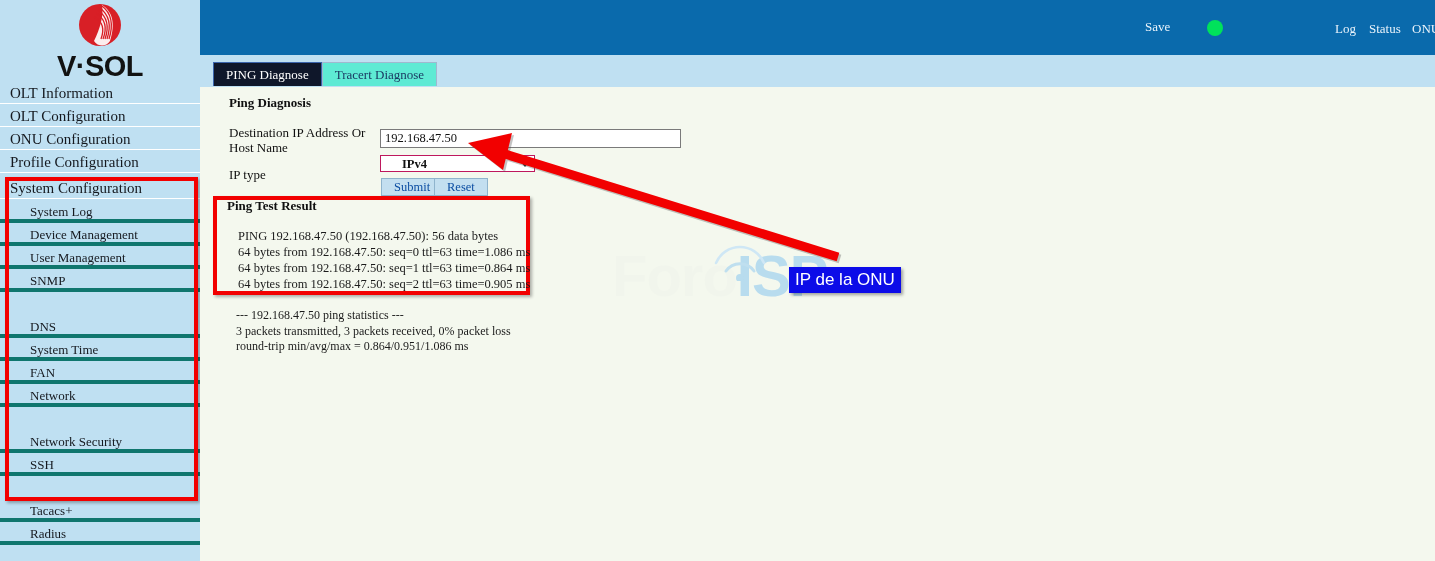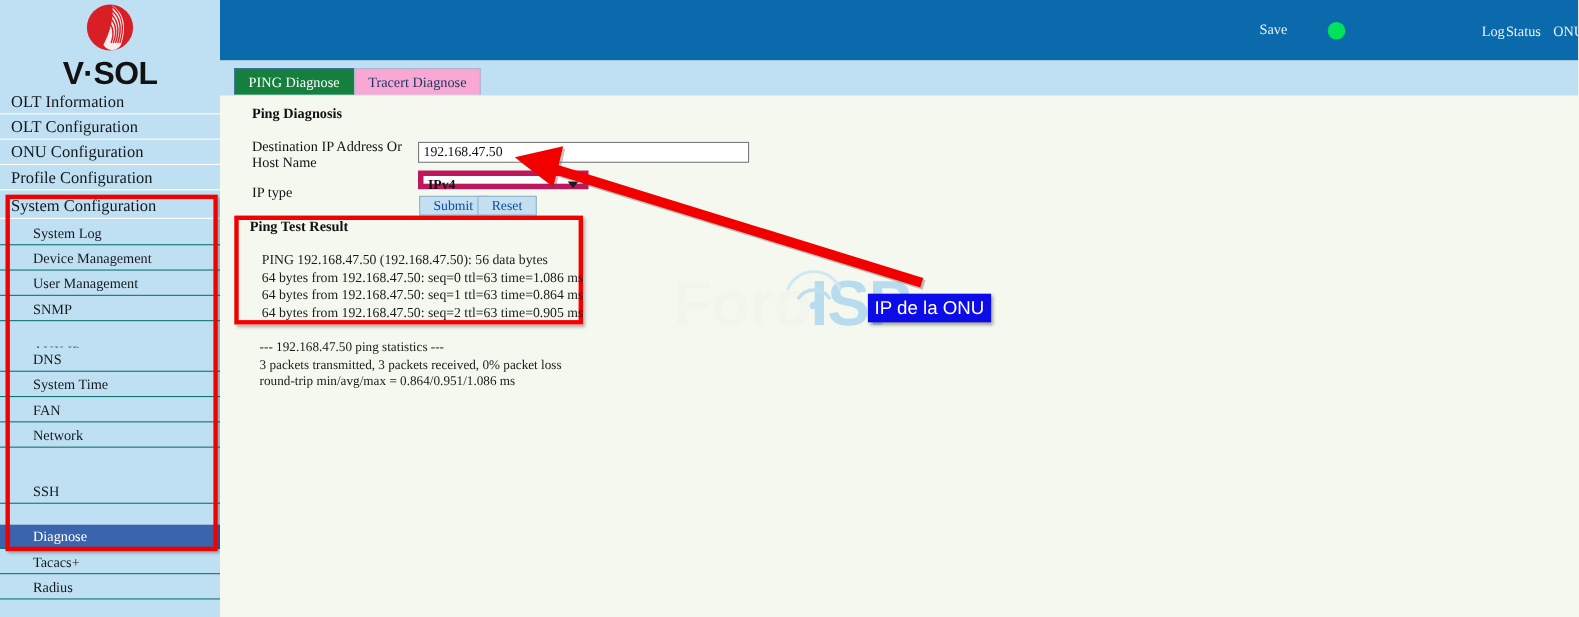--- a/index.html
+++ b/index.html
@@ -35,21 +35,21 @@
     font-size: 15px; color: #15191f;
     padding-left: 10px; line-height: 22px;
     border-bottom: 1px solid #ffffff;
     white-space: nowrap;
   }
   .nav-sub {
     position: absolute; left: 0; width: 200px; height: 22px;
     background: #bfe0f2;
     font-size: 13px; color: #15191f;
     padding-left: 30px; line-height: 22px;
-    border-bottom: 1px solid #0f766e;
+    border-bottom: 4px solid #0f766e;
     white-space: nowrap;
   }
   .nav-sub.selected { background: #3a64ac; color: #ffffff; }
 
   
   #sidebar-redbox {
     position: absolute; left: 5px; top: 177px;
     width: 193px; height: 324px;
     border: 4px solid #f20000;
     pointer-events: none;
@@ -70,44 +70,44 @@
   #hdr-dot {
     position: absolute; left: 1007px; top: 20px;
     width: 16px; height: 16px; border-radius: 50%;
     background: #00e25b;
   }
   .hdr-right {
     position: absolute; top: 21px;
     font-size: 13px; color: #e9f3fb;
     white-space: nowrap;
   }
-  #hdr-log { left: 1135px; margin-left: 12px; }
+  #hdr-log { left: 1135px; }
   #hdr-status { left: 1169px; }
   #hdr-onu { left: 1212px; }
 
   
   #tabstrip-bg {
     position: absolute; left: 200px; top: 55px;
     width: 1235px; height: 32px;
     background: #bfe0f2;
   }
 
   
   #tabs { position: absolute; left: 213px; top: 62px; height: 24px; display: flex; align-items: flex-end; }
   .tab {
     height: 24px; line-height: 24px;
     font-size: 13px;
     padding: 0 12px;
     border: 1px solid #9fb8cf;
     border-bottom: none;
     white-space: nowrap;
     color: #1b3b63;
-    background: #f9a8d4;
-  }
-  .tab.active { background: #15803d; color: #ffffff; border-color: #3a64ac; }
+    background: #5eead4;
+  }
+  .tab.active { background: #0f172a; color: #ffffff; border-color: #3a64ac; }
 
   
   #content {
     position: absolute; left: 200px; top: 87px;
     width: 1235px; height: 474px;
     background: #f4f8ee;
   }
   #panel-title {
     position: absolute; left: 29px; top: 8px;
     font-size: 13px; font-weight: bold; color: #101010;
@@ -126,26 +126,26 @@
     background: #ffffff;
     font-family: "Liberation Serif", serif;
     font-size: 12.5px;
     color: #111;
     padding: 0 4px;
     outline: none;
   }
   #iptype-select {
     position: absolute; left: 180px; top: 68px;
     width: 155px; height: 17px;
-    border: 5px solid #be185d;
+    border: 1px solid #be185d;
     background: #ffffff;
     font-family: "Liberation Serif", serif;
     font-size: 12.5px; font-weight: bold;
     color: #111;
-    padding: 0 4px;
+    padding: 0 21px;
     line-height: 17px;
   }
   #iptype-arrow {
     position: absolute; right: 4px; top: 5px;
     width: 0; height: 0;
     border-left: 5px solid transparent;
     border-right: 5px solid transparent;
     border-top: 6px solid #1a1a1a;
   }
   .btn {
@@ -248,22 +248,21 @@
     <div class="nav-sub" style="top:201px"><span>System Log</span></div>
     <div class="nav-sub" style="top:224px"><span>Device Management</span></div>
     <div class="nav-sub" style="top:247px"><span>User Management</span></div>
     <div class="nav-sub" style="top:270px"><span>SNMP</span></div>
     <div class="nav-sub" style="top:309px"><span>AUX IP</span></div>
     <div class="nav-sub" style="top:316px"><span>DNS</span></div>
     <div class="nav-sub" style="top:339px"><span>System Time</span></div>
     <div class="nav-sub" style="top:362px"><span>FAN</span></div>
     <div class="nav-sub" style="top:385px"><span>Network</span></div>
     <div class="nav-sub" style="top:431px"><span>Network Security</span></div>
-    <div class="nav-sub" style="top:436px"><span>SSH</span></div>
-    <div class="nav-sub selected" style="top:477px"><span>Diagnose</span></div>
+    <div class="nav-sub" style="top:454px"><span>SSH</span></div>
     <div class="nav-sub" style="top:500px"><span>Tacacs+</span></div>
     <div class="nav-sub" style="top:523px"><span>Radius</span></div>
 
     <div id="sidebar-redbox"></div>
   </div>
 
   <div id="header">
     <div id="hdr-save">Save</div>
     <div id="hdr-dot"></div>
     <div class="hdr-right" id="hdr-log">Log</div>

